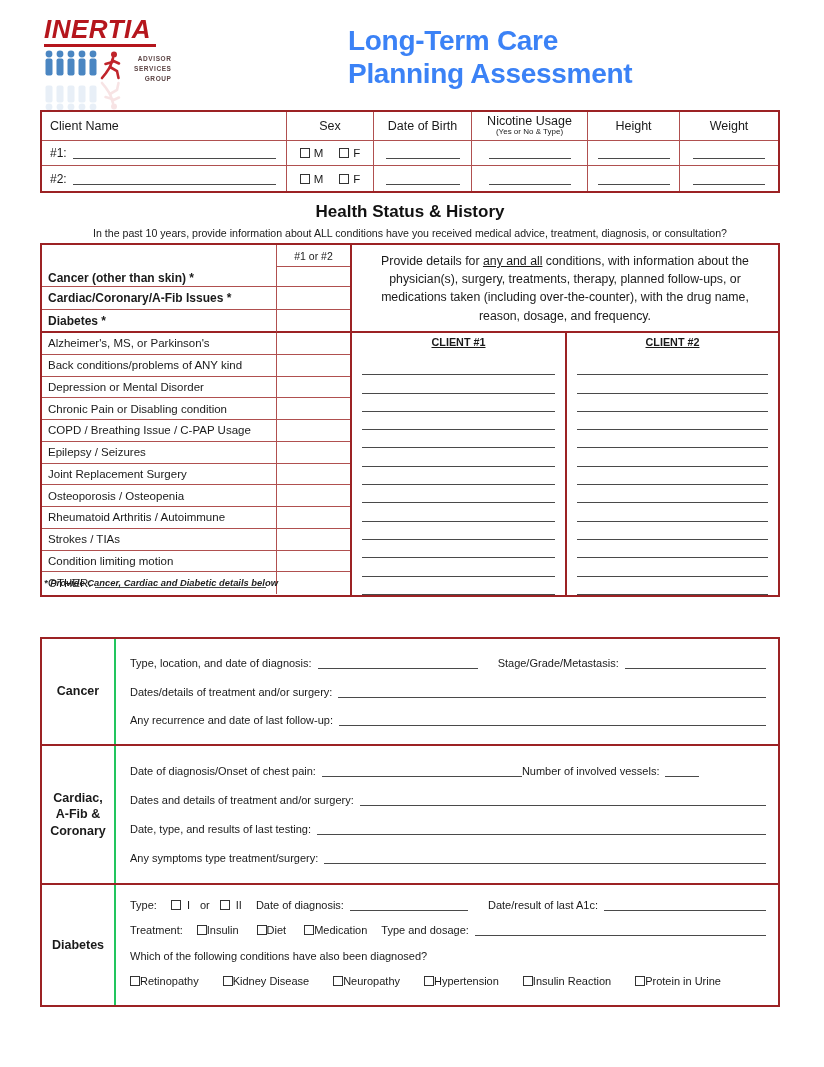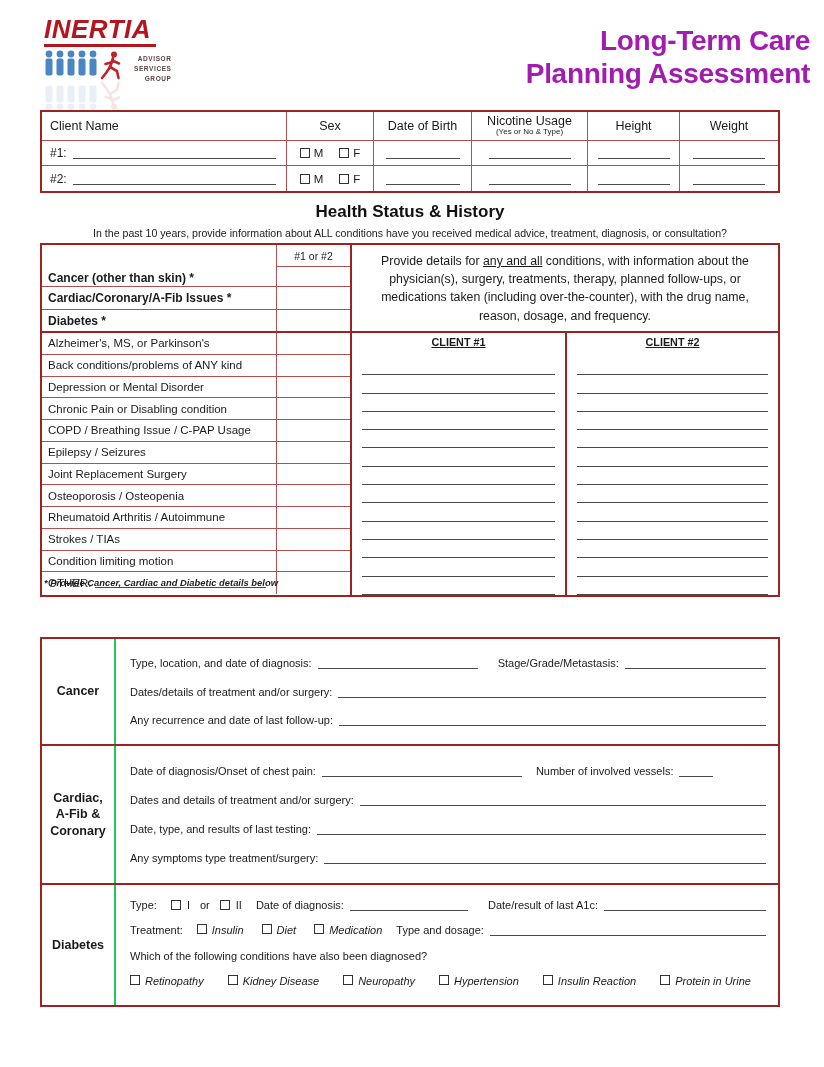--- a/index.html
+++ b/index.html
@@ -9,22 +9,22 @@
     font-family:"Liberation Sans", sans-serif; color:#1a1a1a; overflow:hidden;
   }
   
   .logo { position:absolute; left:44px; top:16px; width:150px; }
   .logo-brand { font-style:italic; font-weight:800; font-size:26px; letter-spacing:.5px; color:#B5161D; line-height:1; }
   .logo-bar { width:112px; height:3px; background:#B5161D; margin-top:2px; }
   .logo-row { display:flex; align-items:flex-start; margin-top:3px; }
   .logo-tagline { margin-left:4px; margin-top:4px; text-align:right; font-size:6.5px; font-weight:bold; letter-spacing:.6px; color:#5c4444; line-height:1.5; }
   .logo-reflect { transform:scaleY(-1); opacity:.12; margin-top:-2px; height:30px; overflow:hidden; }
   
-  .doc-title { position:absolute; left:370px; top:24px; width:440px; text-align:right;
-    color:#a21caf; font-size:28px; font-weight:700; line-height:1.18; letter-spacing:-.3px; }
+  .doc-title { position:absolute; left:348px; top:24px; width:440px; text-align:left;
+    color:#3b82f6; font-size:28px; font-weight:700; line-height:1.18; letter-spacing:-.3px; }
   
   .client-table { position:absolute; left:40px; top:110px; width:740px; border:2.5px solid #9C2224; }
   .ct-row { display:grid; grid-template-columns:245px 87px 98px 116px 92px auto; }
   .ct-cell { border-right:1.4px solid #B0504F; border-bottom:1.4px solid #B0504F; display:flex; align-items:center; justify-content:center; }
   .ct-cell:last-child { border-right:none; }
   .ct-row:last-child .ct-cell { border-bottom:none; }
   .ct-head { height:29px; font-size:12.5px; }
   .ct-data { height:25px; font-size:12px; }
   .ct-name { justify-content:flex-start; padding:0 10px 0 8px; }
   .ct-head-stack { flex-direction:column; line-height:1.05; }
@@ -65,22 +65,22 @@
   .section { display:flex; }
   .section + .section { border-top:2.5px solid #9C2224; }
   .sec-label { width:74px; border-right:2px solid #22c55e; display:flex; flex-direction:column;
     align-items:center; justify-content:center; font-weight:bold; font-size:12.5px; line-height:1.3; text-align:center; }
   .sec-body { flex:1; display:flex; flex-direction:column; justify-content:space-evenly; padding:2px 12px 2px 14px; font-size:11px; }
   .frow { display:flex; align-items:flex-end; }
   .frow .lbl { white-space:nowrap; }
   .h-cancer { height:105px; }
   .h-cardiac { height:139px; }
   .h-diabetes { height:122px; }
-  .mr6 { margin-right:6px; } .mr10 { margin-right:10px; } .mr14 { margin-right:14px; } .mr18 { margin-right:18px; } .ml14 { margin-left:14px; } .ml20 { margin-left:20px; }
-  .cbl { display:flex; gap:5px; white-space:nowrap;font-style:italic; }
+  .mr6 { margin-right:6px; } .mr10 { margin-right:10px; } .mr14 { margin-right:14px; } .mr18 { margin-right:18px; } .ml14 { margin-left:0; } .ml20 { margin-left:20px; }
+  .cbl { display:flex; align-items:center; white-space:nowrap; }
   .qrow { margin-top:2px; }
   .optrow { display:flex; align-items:center; gap:24px; margin-bottom:4px; }
 </style>
 </head>
 <body>
 
 <div class="page">
 
   <div class="logo">
     <div class="logo-brand">INERTIA</div>

